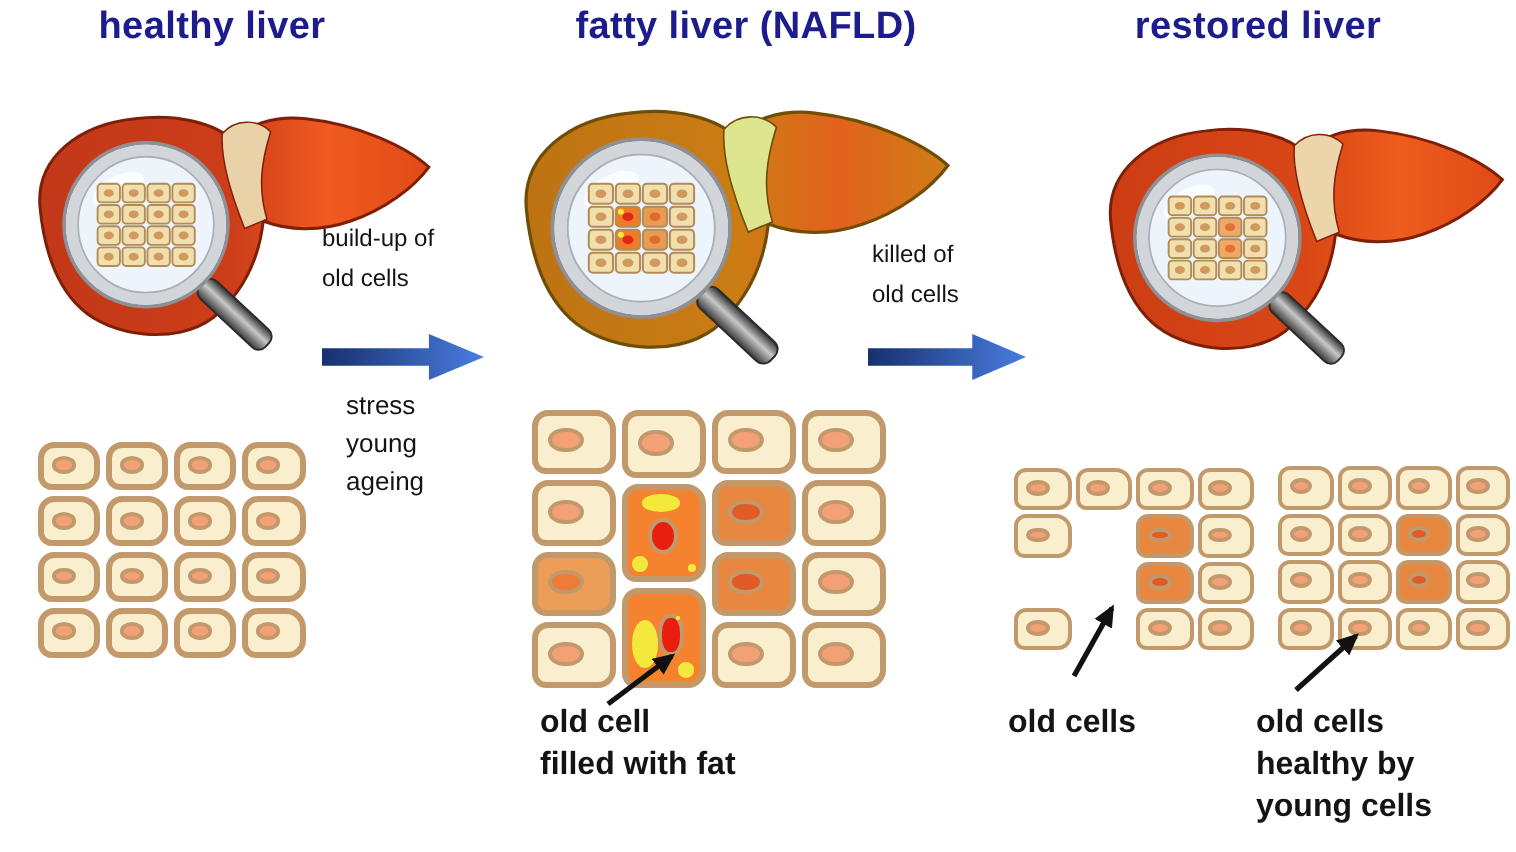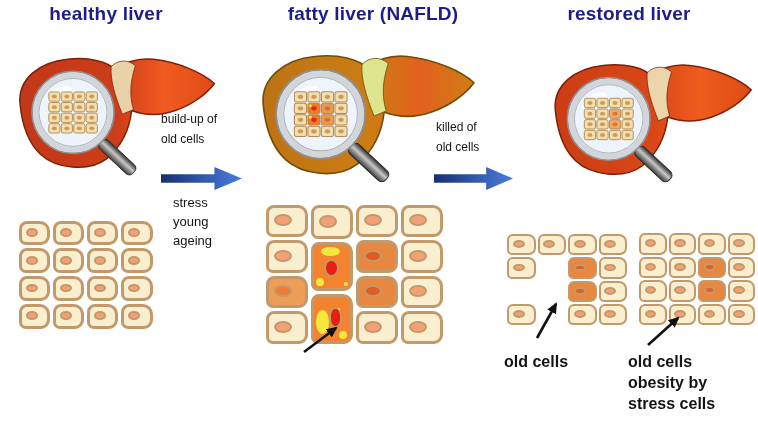--- a/index.html
+++ b/index.html
@@ -509,21 +509,25 @@
   </svg>
   <svg class="ann-arrow" id="arr-replaced">
     <defs>
         <marker id="ah3" markerWidth="12" markerHeight="10" refX="9" refY="5" orient="auto" markerUnits="userSpaceOnUse">
           <path d="M0,0 L11,5 L0,10 Z" fill="#111"></path>
         </marker>
       </defs>
     <line x1="7" y1="36" x2="37" y2="9" stroke="#111" stroke-width="2.6" marker-end="url(#ah3)"></line>
   </svg>
 
+  <div class="blabel lab-fat">
+    <div>old cell</div>
+    <div>filled with fat</div>
+  </div>
   <div class="blabel lab-killed">
     <div>old cells</div>
   </div>
   <div class="blabel lab-replaced">
     <div>old cells</div>
-    <div>obesity by</div>
-    <div>stress cells</div>
+    <div>healthy by</div>
+    <div>young cells</div>
   </div>
 </div>
 
 </body></html>

